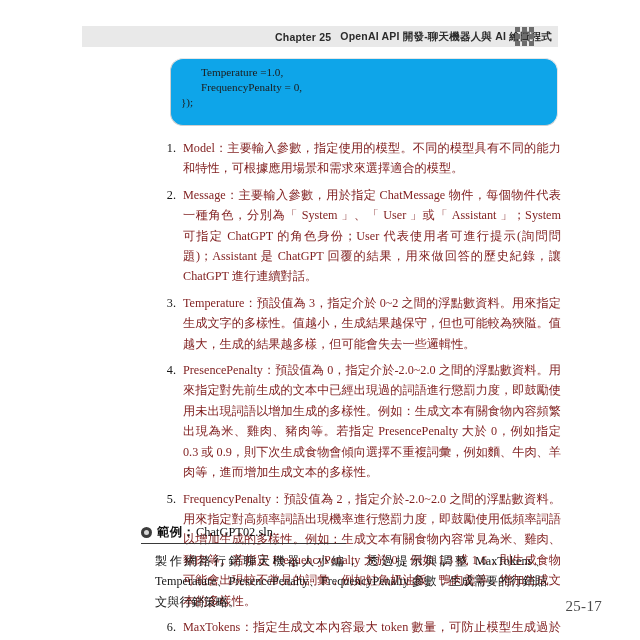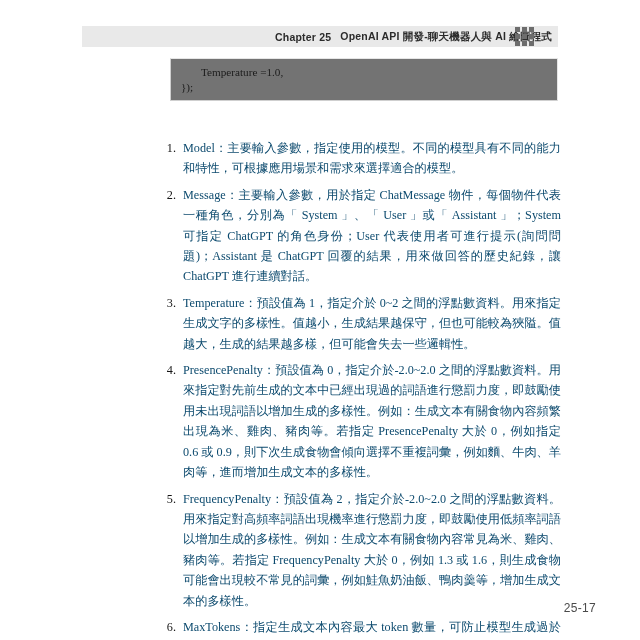--- a/index.html
+++ b/index.html
@@ -75,22 +75,23 @@
   .code-block {
     position: absolute;
     left: 170px;
     top: 58px;
     width: 388px;
     box-sizing: border-box;
     border-left: 1px solid #cfcfcf;
     border-top: 1px solid #e6e6e6;
     border-right: 1px solid #e6e6e6;
     border-bottom: 1px solid #cfcfcf;
-    padding: 6px 8px 5px 10px;
-    background: #737373;
+    padding: 6px 8px 15px 10px;
+    background: #0ea5e9;
+    border-radius: 13px;
   }
   .code-line {
     font-family: "Liberation Serif", "DejaVu Serif", serif;
     font-size: 11.2px;
     line-height: 15px;
     color: #1c1c1c;
     white-space: pre;
   }
   .code-line.indent {
     padding-left: 20px;
@@ -115,21 +116,21 @@
     padding-right: 7px;
     box-sizing: content-box;
     font-size: 12.2px;
     line-height: 20.4px;
     color: #151515;
   }
   .li-body {
     flex: 1 1 auto;
     font-size: 12.2px;
     line-height: 20.4px;
-    color: #0c4a6e;
+    color: #7f1d1d;
     text-align: justify;
     text-justify: inter-ideograph;
   }
 
   
   .example {
     position: absolute;
     left: 141px;
     top: 524px;
     width: 420px;
@@ -180,25 +181,25 @@
     text-align: justify;
     text-justify: inter-ideograph;
     width: 406px;
     padding-left: 14px;
     box-sizing: border-box;
   }
 
   
   .page-number {
     position: absolute;
-    right: 44px;
+    right: 38px;
     bottom: 25px;
-    font-size: 12px;
+    font-size: 15px;
     color: #4a4a4a;
-    font-family: Liberation Sans, sans-serif;
+    font-family: Liberation Serif, serif;
     letter-spacing: 0.3px;
   }
 </style>
 </head>
 <body>
 
 <div class="page">
 
   <div class="header-band"></div>
   <div class="header-inner">
@@ -212,46 +213,56 @@
     <i></i>
     <i></i>
     <i></i>
     <i></i>
     <i></i>
     <i></i>
   </div>
 
   <div class="code-block">
     <div class="code-line indent">Temperature =1.0,</div>
+    <div class="code-line indent">FrequencyPenalty = 0,</div>
     <div class="code-line">});</div>
   </div>
 
   <div class="list">
     <div class="li">
       <div class="li-num">1.</div>
       <div class="li-body">Model：主要輸入參數，指定使用的模型。不同的模型具有不同的能力和特性，可根據應用場景和需求來選擇適合的模型。</div>
     </div>
     <div class="li">
       <div class="li-num">2.</div>
       <div class="li-body">Message：主要輸入參數，用於指定 ChatMessage 物件，每個物件代表一種角色，分別為「 System 」、「 User 」或「 Assistant 」；System 可指定 ChatGPT 的角色身份；User 代表使用者可進行提示(詢問問題)；Assistant 是 ChatGPT 回覆的結果，用來做回答的歷史紀錄，讓 ChatGPT 進行連續對話。</div>
     </div>
     <div class="li">
       <div class="li-num">3.</div>
-      <div class="li-body">Temperature：預設值為 1，指定介於 0~2 之間的浮點數資料。用來指定生成文字的多樣性。值越小，生成結果越保守，但也可能較為狹隘。值越大，生成的結果越多樣，但可能會失去一些邏輯性。</div>
+      <div class="li-body">Temperature：預設值為 3，指定介於 0~2 之間的浮點數資料。用來指定生成文字的多樣性。值越小，生成結果越保守，但也可能較為狹隘。值越大，生成的結果越多樣，但可能會失去一些邏輯性。</div>
     </div>
     <div class="li">
       <div class="li-num">4.</div>
-      <div class="li-body">PresencePenalty：預設值為 0，指定介於-2.0~2.0 之間的浮點數資料。用來指定對先前生成的文本中已經出現過的詞語進行懲罰力度，即鼓勵使用未出現詞語以增加生成的多樣性。例如：生成文本有關食物內容頻繁出現為米、雞肉、豬肉等。若指定 PresencePenalty 大於 0，例如指定 0.6 或 0.9，則下次生成食物會傾向選擇不重複詞彙，例如麵、牛肉、羊肉等，進而增加生成文本的多樣性。</div>
+      <div class="li-body">PresencePenalty：預設值為 0，指定介於-2.0~2.0 之間的浮點數資料。用來指定對先前生成的文本中已經出現過的詞語進行懲罰力度，即鼓勵使用未出現詞語以增加生成的多樣性。例如：生成文本有關食物內容頻繁出現為米、雞肉、豬肉等。若指定 PresencePenalty 大於 0，例如指定 0.3 或 0.9，則下次生成食物會傾向選擇不重複詞彙，例如麵、牛肉、羊肉等，進而增加生成文本的多樣性。</div>
     </div>
     <div class="li">
       <div class="li-num">5.</div>
       <div class="li-body">FrequencyPenalty：預設值為 2，指定介於-2.0~2.0 之間的浮點數資料。用來指定對高頻率詞語出現機率進行懲罰力度，即鼓勵使用低頻率詞語以增加生成的多樣性。例如：生成文本有關食物內容常見為米、雞肉、豬肉等。若指定 FrequencyPenalty 大於 0，例如 1.3 或 1.6，則生成食物可能會出現較不常見的詞彙，例如鮭魚奶油飯、鴨肉羹等，增加生成文本的多樣性。</div>
     </div>
     <div class="li">
       <div class="li-num">6.</div>
       <div class="li-body">MaxTokens：指定生成文本內容最大 token 數量，可防止模型生成過於冗長或不適合的回應。</div>
     </div>
   </div>
 
+  <div class="example">
+    <div class="example-head">
+      <span class="example-bullet"></span>
+      <span class="example-label">範例</span>
+      <span class="example-label">：</span>
+      <span class="example-file">ChatGPT02.sln</span>
+    </div>
+    <div class="example-body">製作網路行銷聊天機器人小編， 透過提示與調整 MaxTokens、Temperature、PresencePenalty、FrequencyPenalty 參數，生成需要的行銷貼文與行銷策略。</div>
+  </div>
 
   <div class="page-number">25-17</div>
 
 </div>
 
 </body></html>

